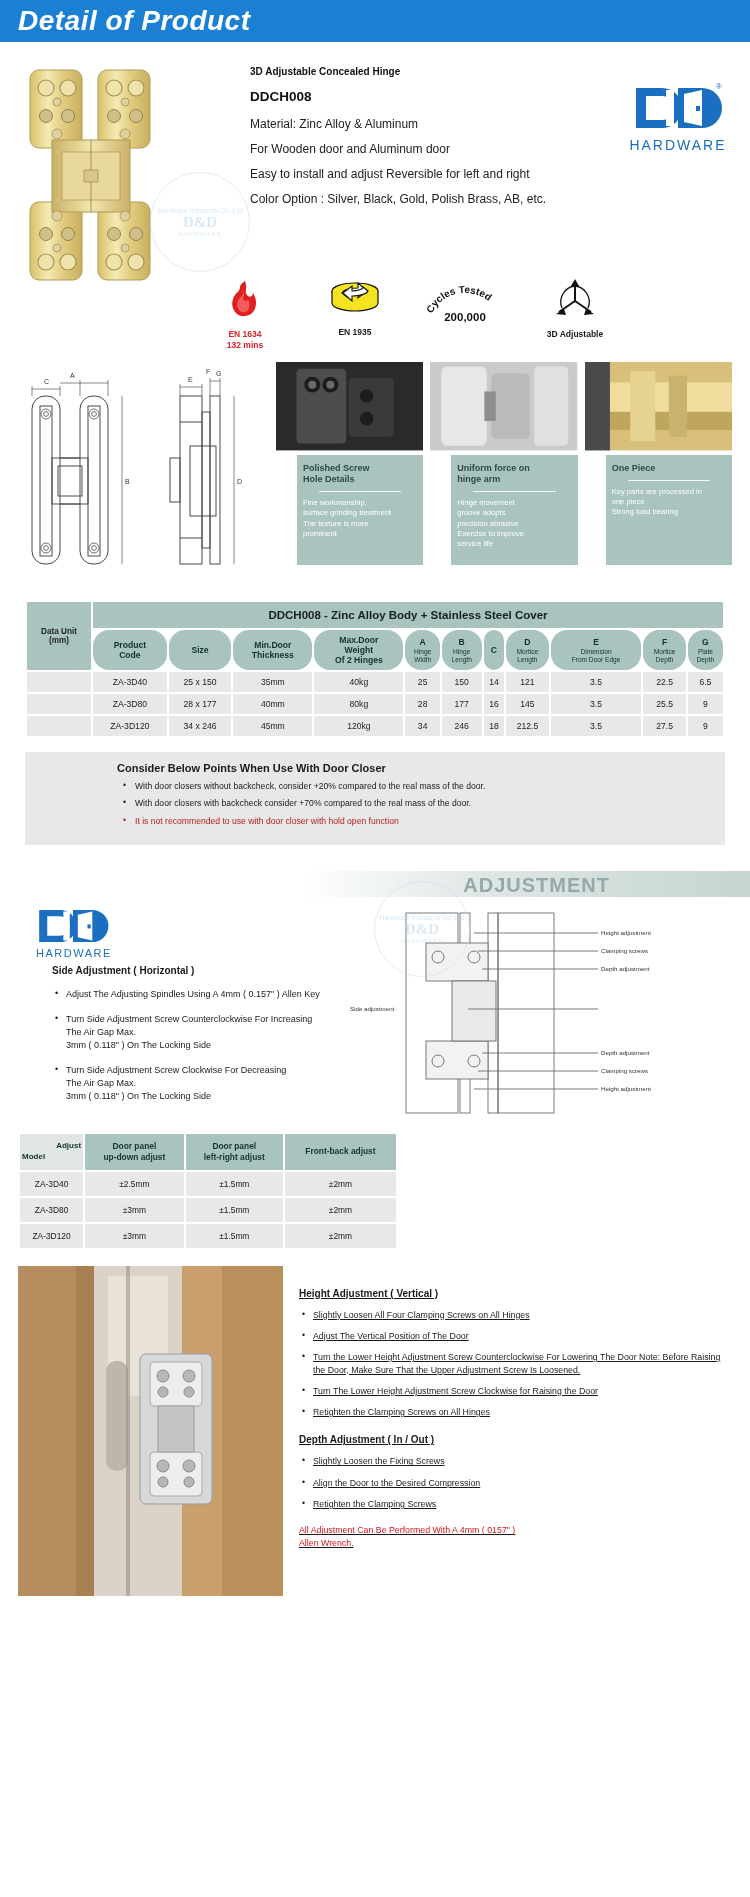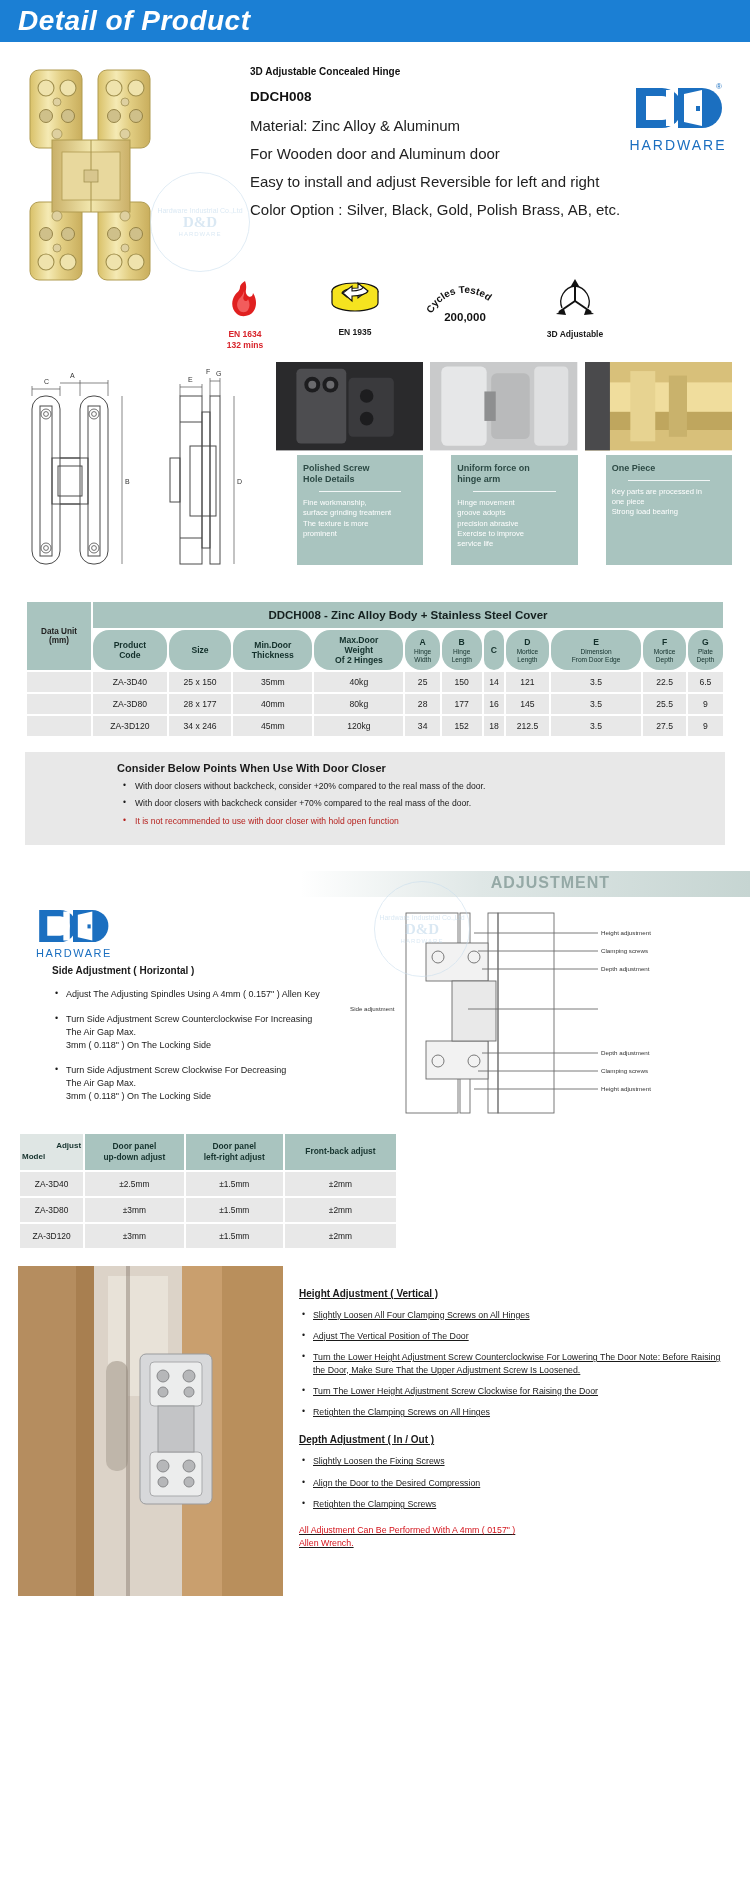--- a/index.html
+++ b/index.html
@@ -27,21 +27,21 @@
     font-style: italic;
     letter-spacing: .5px;
   }
 
   
   .hero { display: flex; padding: 10px 0 4px 0; height: 245px; position: relative; }
   .hero-img { width: 250px; position: relative; }
   .hero-info { flex: 1; padding-top: 14px; }
   .hero-info h2 { font-size: 10px; font-weight: bold; margin-bottom: 12px; color: #111; }
   .hero-info .code { font-size: 13.5px; font-weight: bold; margin-bottom: 13px; color: #111; }
-  .hero-info p { font-size: 15px; margin-bottom: 11px; color: #222; }
+  .hero-info p { font-size: 12px; margin-bottom: 11px; color: #222; }
 
   .brand-logo { position: absolute; right: 12px; top: 40px; width: 120px; text-align: center; }
   .brand-mark { position: relative; width: 92px; height: 52px; margin: 0 auto; }
   .brand-word { color: #1b6fc0; font-size: 14px; letter-spacing: 2px; margin-top: 3px; }
   .reg { position: absolute; right: 2px; top: 0; font-size: 8px; color: #1b6fc0; }
 
   
   .stamp {
     position: absolute; border-radius: 50%;
     border: 1.5px solid #c7dcec; opacity: .55;
@@ -80,21 +80,21 @@
   
   .notes { margin: 14px 25px 0 25px; background: #e8e8e8; padding: 10px 14px 12px 14px; }
   .notes h4 { font-size: 11px; margin-bottom: 7px; padding-left: 78px; }
   .notes li { font-size: 8.6px; margin-bottom: 6px; margin-left: 96px; line-height: 1.3; }
   .notes li.red { color: #b5211e; }
 
   
   .adj-head { position: relative; margin-top: 18px; height: 42px; }
   .adj-band { position: absolute; left: 300px; right: 0; top: 8px; height: 26px;
               background: linear-gradient(to right, #ffffff, #dfe7e6 40%, #c6d5d2); }
-  .adj-band span { position: absolute; right: 140px; top: 3px; font-size: 16px; font-weight: bold; color: #95a9a6; letter-spacing: 1px; }
+  .adj-band span { position: absolute; right: 140px; top: 3px; font-size: 20px; font-weight: bold; color: #95a9a6; letter-spacing: 1px; }
 
   .adj-body { display: flex; padding: 0 18px; }
   .adj-left { width: 330px; }
   .adj-left h4 { font-size: 10px; margin: 6px 0 12px 34px; }
   .adj-left li { font-size: 9px; line-height: 1.45; margin-bottom: 12px; margin-left: 48px; }
   .adj-right { flex: 1; position: relative; }
 
   .adj-tbl { margin: 8px 18px 0 18px; width: 380px; }
   .adj-tbl th, .adj-tbl td { font-size: 8.4px; text-align: center; padding: 7px 2px; }
   .adj-tbl th { background: #a9c4bf; color: #16332e; font-weight: bold; line-height: 1.3; }
@@ -459,21 +459,21 @@
           <td>25.5</td>
           <td>9</td>
         </tr>
         <tr>
           <td class="unit" style="background:#e8e8e8;color:#222;font-weight:normal"></td>
           <td>ZA-3D120</td>
           <td>34 x 246</td>
           <td>45mm</td>
           <td>120kg</td>
           <td>34</td>
-          <td>152</td>
+          <td>246</td>
           <td>18</td>
           <td>212.5</td>
           <td>3.5</td>
           <td>27.5</td>
           <td>9</td>
         </tr>
       </tbody>
   </table>
 </div>
 

